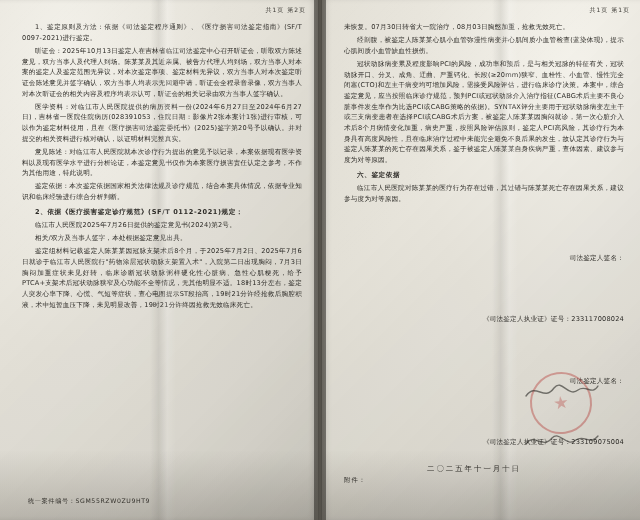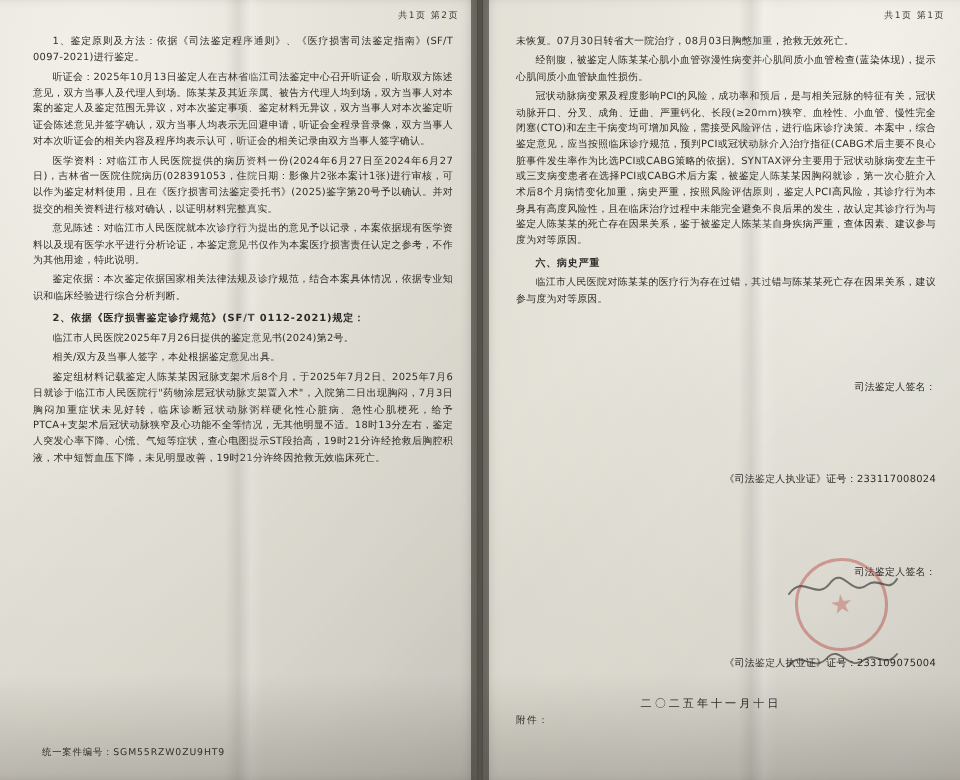--- a/index.html
+++ b/index.html
@@ -178,21 +178,21 @@
     <div class="grain"></div>
     <div class="shadow-bottom"></div>
   </div>
 
   <div class="page page-right">
     <div class="header-row">共1页 第1页</div>
     <div class="doc-body">
       <p class="noindent">未恢复。07月30日转省大一院治疗，08月03日胸憋加重，抢救无效死亡。</p>
       <p>经剖腹，被鉴定人陈某某心肌小血管弥漫性病变并心肌间质小血管检查(蓝染体现)，提示心肌间质小血管缺血性损伤。</p>
       <p>冠状动脉病变累及程度影响PCI的风险，成功率和预后，是与相关冠脉的特征有关，冠状动脉开口、分叉、成角、迂曲、严重钙化、长段(≥20mm)狭窄、血栓性、小血管、慢性完全闭塞(CTO)和左主干病变均可增加风险，需接受风险评估，进行临床诊疗决策。本案中，综合鉴定意见，应当按照临床诊疗规范，预判PCI或冠状动脉介入治疗指征(CABG术后主要不良心脏事件发生率作为比选PCI或CABG策略的依据)。SYNTAX评分主要用于冠状动脉病变左主干或三支病变患者在选择PCI或CABG术后方案，被鉴定人陈某某因胸闷就诊，第一次心脏介入术后8个月病情变化加重，病史严重，按照风险评估原则，鉴定人PCI高风险，其诊疗行为本身具有高度风险性，且在临床治疗过程中未能完全避免不良后果的发生，故认定其诊疗行为与鉴定人陈某某的死亡存在因果关系，鉴于被鉴定人陈某某自身疾病严重，查体因素、建议参与度为对等原因。</p>
-      <p class="heading">六、病史严重</p>
+      <p class="heading">六、鉴定依据</p>
       <p>临江市人民医院对陈某某的医疗行为存在过错，其过错与陈某某死亡存在因果关系，建议参与度为对等原因。</p>
 
       <div class="sig-block">
         <div>司法鉴定人签名：</div>
         <div>《司法鉴定人执业证》证号：233117008024</div>
         <div>司法鉴定人签名：</div>
         <div>《司法鉴定人执业证》证号：233109075004</div>
       </div>
 
       <div class="date-line">二〇二五年十一月十日</div>

